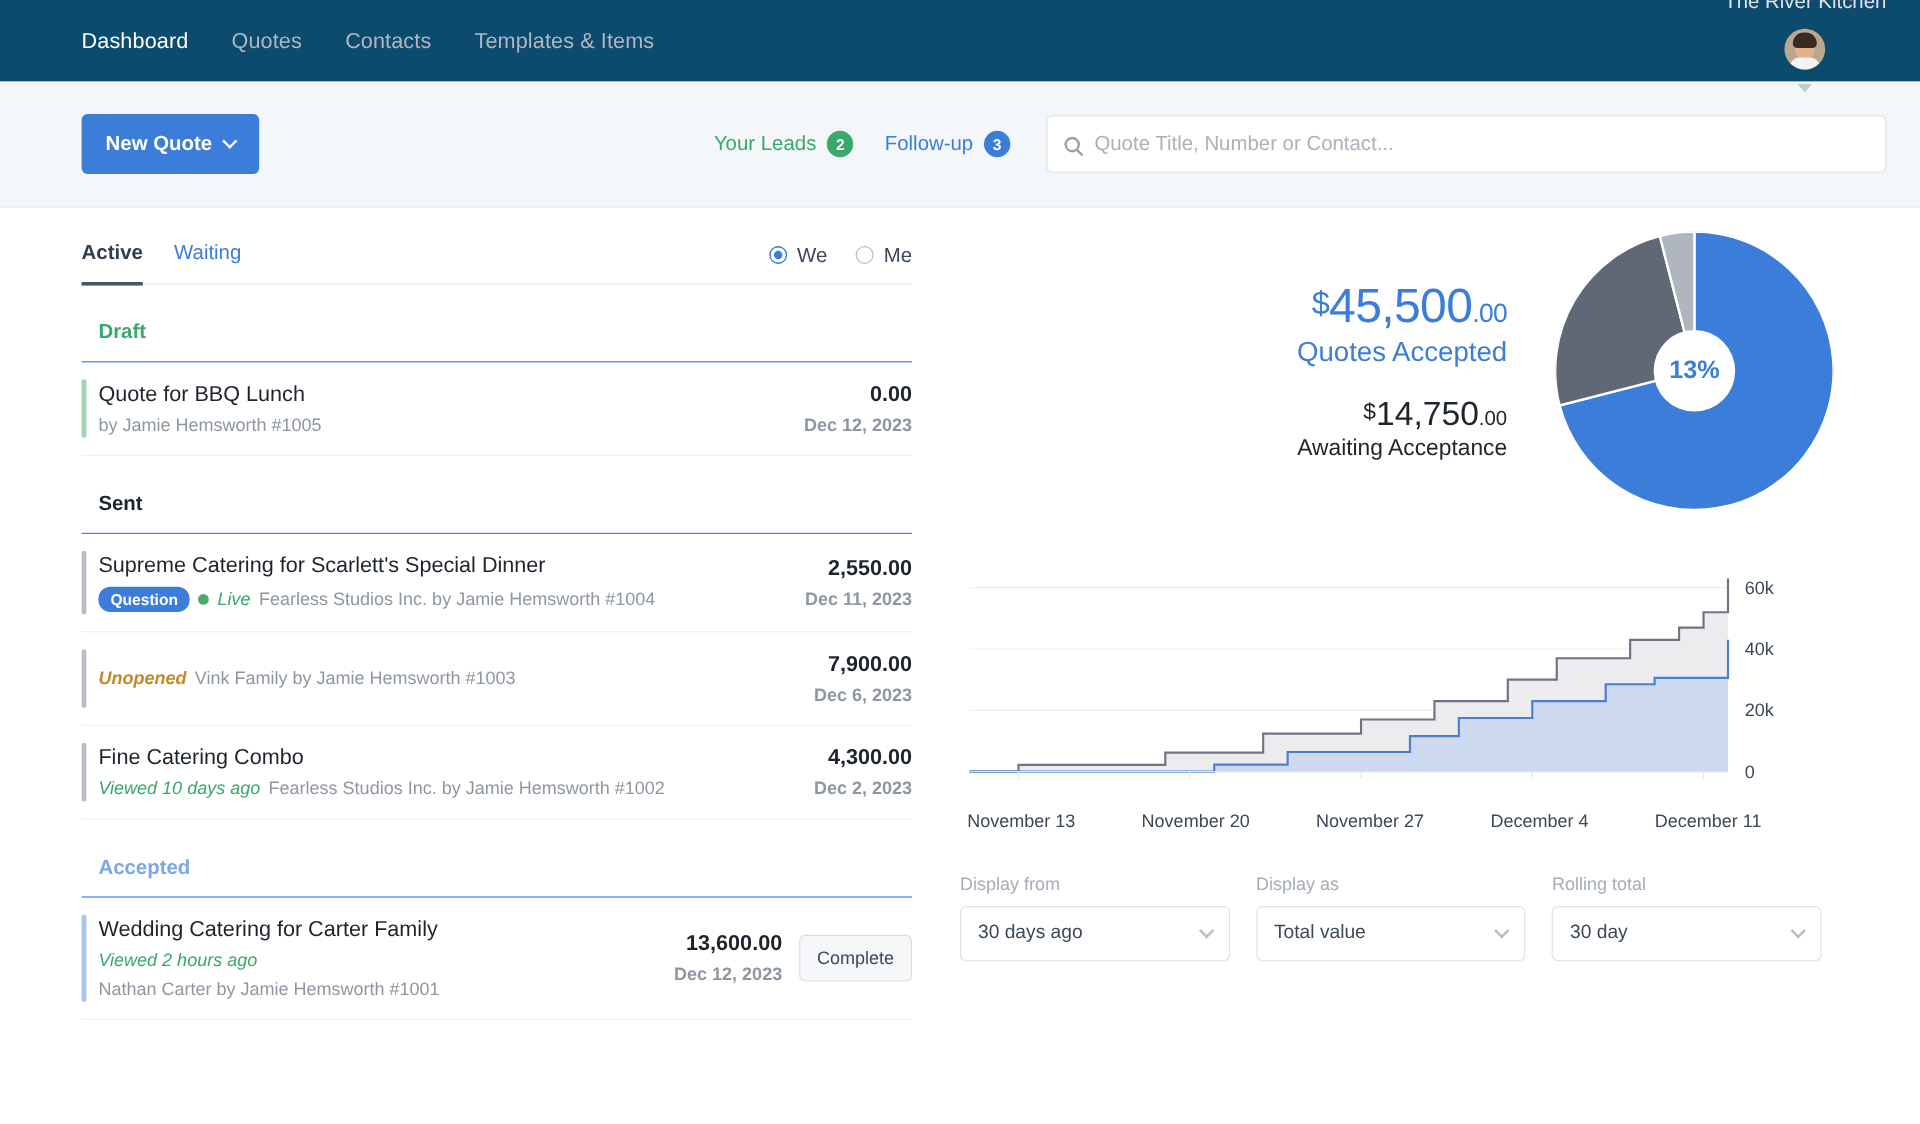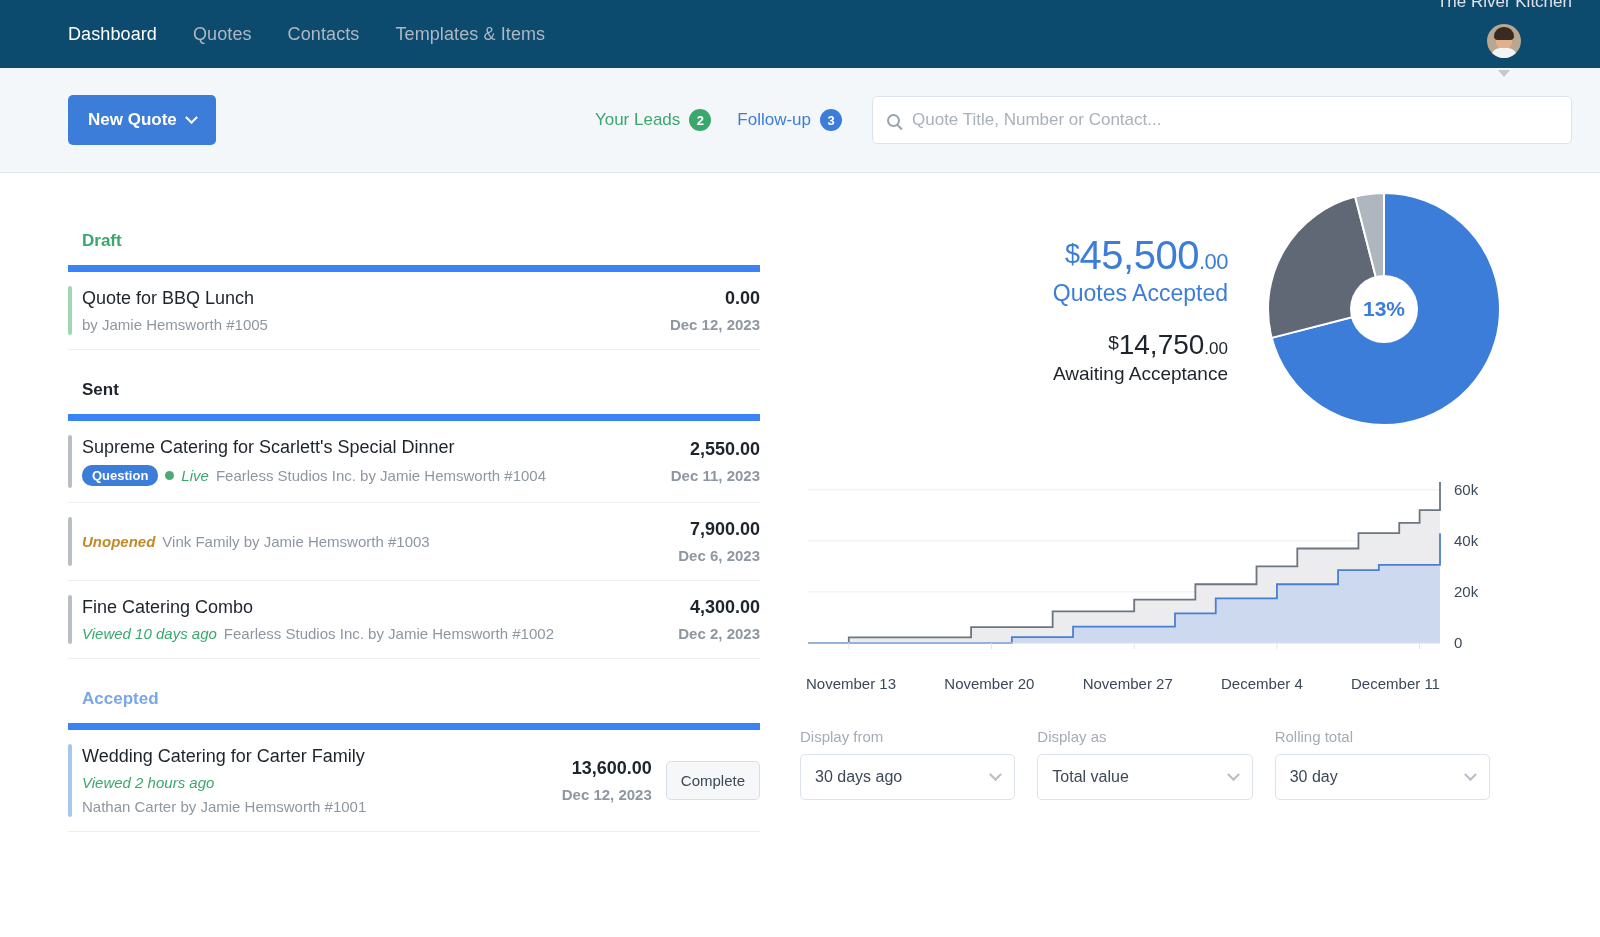--- a/index.html
+++ b/index.html
@@ -135,21 +135,21 @@
   }
   .mag::after {
     content:''; position: absolute; right: -5px; bottom: -3px;
     width: 7px; height: 2px; background: #9aa3ad;
     transform: rotate(45deg);
   }
 
   
   .main { display: flex; height: 764px; }
   .left-pane { width: 790px; padding: 28px 30px 0 68px; }
-  .right-pane { flex: 1; padding: 20px 100px 0 10px; }
+  .right-pane { flex: 1; padding: 20px 72px 0 10px; }
 
   
   .tabrow { display: flex; align-items: center; border-bottom: 1px solid #e4e8ed; }
   .tabs { display: flex; gap: 26px; }
   .tab {
     font-size: 17px; padding-bottom: 14px; cursor: pointer;
     border-bottom: 3px solid transparent; margin-bottom: -2px;
   }
   .tab.active { color: #2f3d4c; font-weight: bold; border-bottom-color: #46566a; }
   .tab.inactive { color: #3b7dd8; }
@@ -159,21 +159,21 @@
     width: 15px; height: 15px; border-radius: 50%;
     border: 1px solid #b6bec7; background: #fff;
     display: flex; align-items: center; justify-content: center;
   }
   .radio.on { border-color: #3b7dd8; background: #3b7dd8; box-shadow: inset 0 0 0 3px #fff; }
 
   
   .sec-head {
     font-size: 17px; font-weight: bold;
     padding: 30px 0 14px 14px;
-    border-bottom: 7px solid #3b82f6;
+    border-bottom: 1px solid #3b82f6;
   }
   .sec-head.draft { color: #3aa76d; }
   .sec-head.sent { color: #1d242c; }
   .sec-head.accepted { color: #7aa7e6; }
 
   
   .qrow {
     display: flex; align-items: center;
     padding: 16px 0 16px 14px;
     border-bottom: 1px solid #eceff3;
@@ -286,20 +286,36 @@
   <div class="searchbox">
     <span class="mag"></span>
     <input class="search-input" type="text" placeholder="Quote Title, Number or Contact..." style="">
   </div>
 </div>
 
 <div class="main">
 
   <div class="left-pane">
 
+    <div class="tabrow">
+      <div class="tabs">
+        <div class="tab active">Active</div>
+        <div class="tab inactive">Waiting</div>
+      </div>
+      <div class="scope">
+        <div class="radio-wrap">
+          <span class="radio on"></span>
+          <span>We</span>
+        </div>
+        <div class="radio-wrap">
+          <span class="radio"></span>
+          <span>Me</span>
+        </div>
+      </div>
+    </div>
 
     <div class="sec-head draft">Draft</div>
     <div class="qrow">
       <div class="qbar green"></div>
       <div class="qmain">
         <div class="qtitle">Quote for BBQ Lunch</div>
         <div class="qmeta">
           <span>by Jamie Hemsworth #1005</span>
         </div>
       </div>

